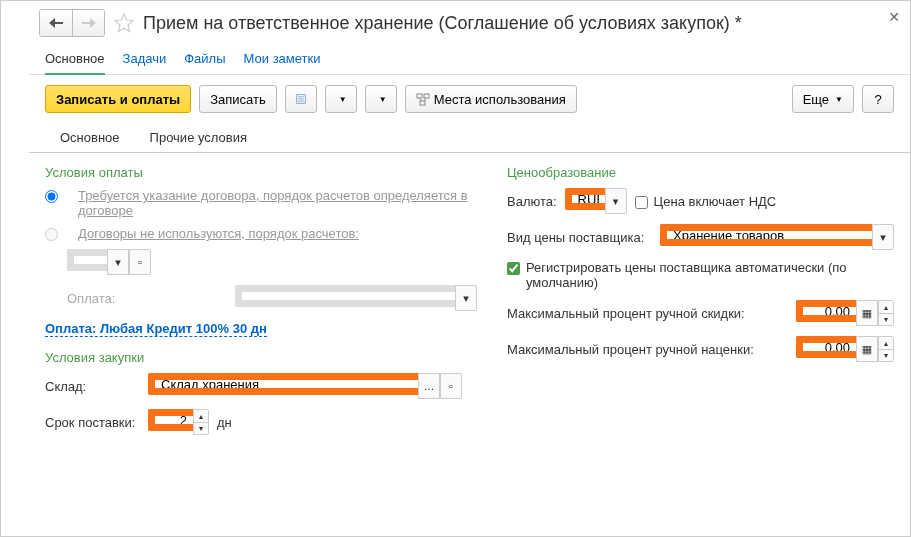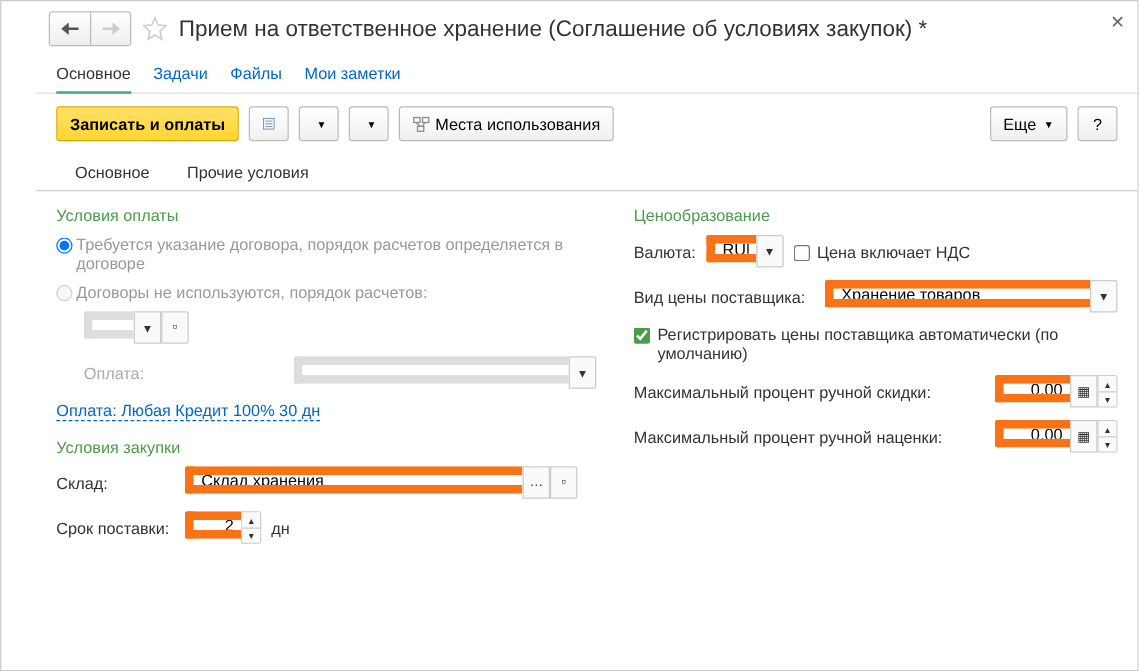--- a/index.html
+++ b/index.html
@@ -19,21 +19,21 @@
 .btn { border: 1px solid #bbb; border-radius: 3px; background: linear-gradient(#fff,#f0f0f0); padding: 5px 10px; cursor: pointer; font-size: 13px; display: flex; align-items: center; gap: 4px; height: 28px; }
 .btn-primary { background: linear-gradient(#ffe066,#ffd633); border-color: #d4a800; font-weight: bold; }
 .btn-icon { width: 32px; justify-content: center; }
 .spacer { flex: 1; }
 .sub-tabs { display: flex; border-bottom: 1px solid #ccc; padding: 0 16px; }
 .sub-tab { padding: 6px 14px; border: 1px solid transparent; cursor: pointer; color: #333; }
 .sub-tab.active { border: 1px solid #ccc; border-bottom-color: #fff; border-radius: 3px 3px 0 0; background: #fff; margin-bottom: -1px; }
 .content { flex: 1; display: flex; padding: 12px 16px; gap: 30px; }
 .col { flex: 1; }
 .section-title { color: #4a9c4a; font-weight: normal; margin-bottom: 8px; }
-.radio-row { display: flex; align-items: flex-start; gap: 3px; margin-bottom: 8px; color: #999; }
+.radio-row { display: flex; align-items: flex-start; gap: 20px; margin-bottom: 8px; color: #999; text-decoration: underline; }
 .radio-row input[type=radio] { margin-top: 2px; }
 .field-row { display: flex; align-items: center; gap: 8px; margin-bottom: 10px; }
 .field-label { min-width: 100px; color: #333; }
 .field-label.dim { color: #aaa; }
 .input { border: 7px solid #f97316; border-radius: 2px; padding: 4px 6px; font-size: 13px; height: 17px; }
 .input.dim { background: #fff; border-color: #ddd; }
 .mini-btn { width: 22px; height: 26px; border: 1px solid #ccc; border-radius: 2px; background: #fafafa; display: flex; align-items: center; justify-content: center; cursor: pointer; font-size: 11px; }
 .link { color: #0066cc; border-bottom: 1px dashed #0066cc; cursor: pointer; }
 .input-group { display: flex; }
 .input-group .input { border-radius: 2px 0 0 2px; border-right: none; }
@@ -75,20 +75,21 @@
 
   <div class="nav-tabs">
     <span class="nav-tab active">Основное</span>
     <span class="nav-tab">Задачи</span>
     <span class="nav-tab">Файлы</span>
     <span class="nav-tab">Мои заметки</span>
   </div>
 
   <div class="toolbar">
     <button class="btn btn-primary">Записать и оплаты</button>
+    <button class="btn">Записать</button>
     <button class="btn btn-icon">
         <svg width="14" height="14" viewBox="0 0 14 14">
           <rect x="1" y="1" width="12" height="12" fill="none" stroke="#5b8fc7"></rect>
           <line x1="3" y1="4" x2="11" y2="4" stroke="#5b8fc7"></line>
           <line x1="3" y1="7" x2="11" y2="7" stroke="#5b8fc7"></line>
           <line x1="3" y1="10" x2="11" y2="10" stroke="#5b8fc7"></line>
         </svg>
       </button>
     <button class="btn btn-icon">
         <svg width="12" height="14" viewBox="0 0 12 14">
@@ -145,21 +146,21 @@
           <div class="mini-btn">▫</div>
         </div>
       </div>
       <div class="field-row" style="margin-left:22px;">
         <span class="field-label dim" style="min-width:160px;">Оплата:</span>
         <div class="input-group" style="flex:1;">
           <input class="input dim" style="width: 220px;">
           <div class="mini-btn">▾</div>
         </div>
       </div>
-      <div style="margin:6px 0 14px;">
+      <div style="margin:6px 0 14px;font-weight:bold;">
         <span class="link">Оплата: Любая Кредит 100% 30 дн</span>
       </div>
       <div class="section-title">Условия закупки</div>
       <div class="field-row">
         <span class="field-label" style="min-width:95px;">Склад:</span>
         <div class="input-group" style="flex:1;">
           <input class="input" style="width: 270px;" value="Склад хранения">
           <div class="mini-btn">…</div>
           <div class="mini-btn">▫</div>
         </div>

